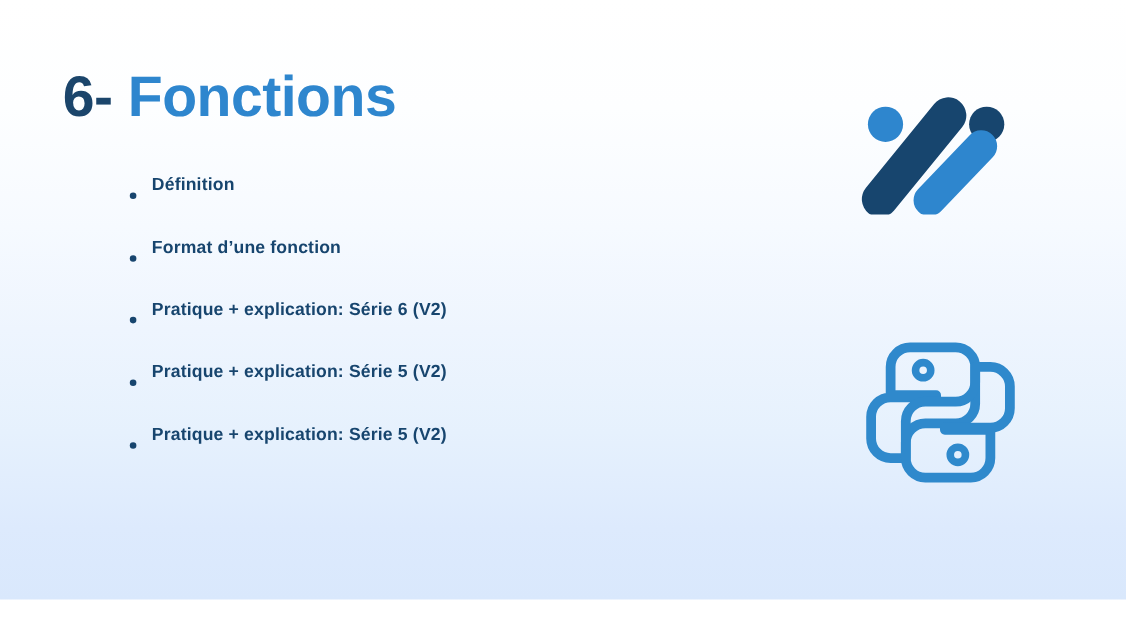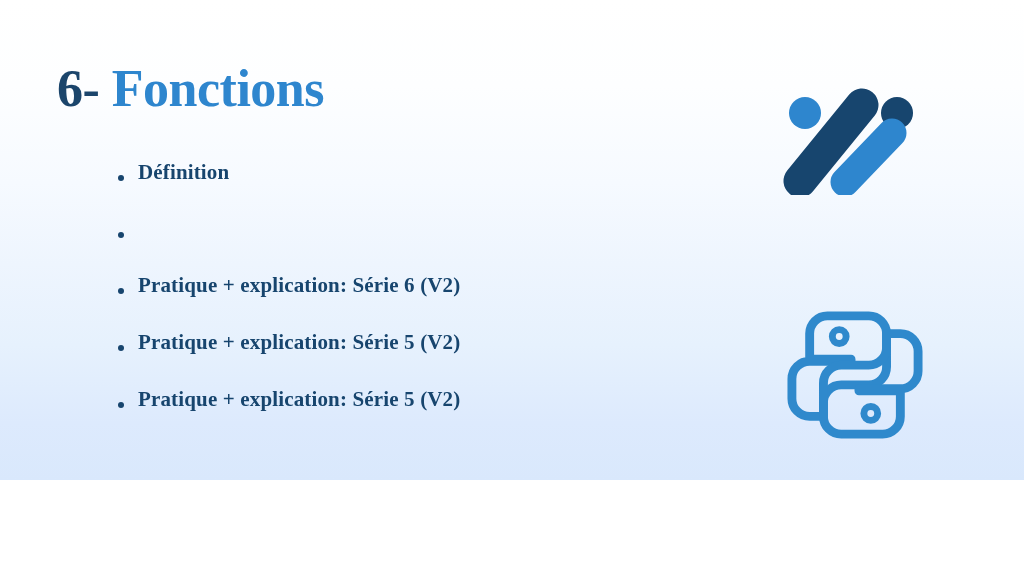--- a/index.html
+++ b/index.html
@@ -11,32 +11,31 @@
     width: 1024px;
     height: 576px;
     overflow: hidden;
     font-family: "Liberation Sans", sans-serif;
     background: #ffffff;
   }
 
   .slide {
     position: relative;
     width: 1024px;
-    height: 480px;
+    height: 545px;
     box-sizing: border-box;
     background: linear-gradient(180deg,
         #ffffff 0%,
         #fdfeff 18%,
         #f6faff 38%,
         #eef5fe 55%,
         #e6f1fd 72%,
         #ddeafd 88%,
         #d9e8fc 100%);
     overflow: hidden;
-    font-family: Liberation Serif, serif;
   }
 
   
   .title {
     position: absolute;
     left: 57px;
     top: 24px;
     font-size: 52px;
     font-weight: bold;
     letter-spacing: -0.5px;
@@ -60,21 +59,21 @@
     padding: 0;
     list-style: none;
   }
   .bullet-item {
     position: relative;
     display: flex;
     align-items: baseline;
     height: 56.7px;
     padding-left: 26px;
     color: #17456e;
-    font-size: 21px;
+    font-size: 16px;
     font-weight: bold;
     letter-spacing: 0.15px;
     white-space: nowrap;
   }
   .bullet-dot {
     position: absolute;
     left: 6px;
     top: 15px;
     width: 6px;
     height: 6px;
@@ -110,20 +109,21 @@
     <span class="title-main">Fonctions</span>
   </h1>
 
   <ul class="bullets">
     <li class="bullet-item">
       <span class="bullet-dot"></span>
       <span>Définition</span>
     </li>
     <li class="bullet-item">
       <span class="bullet-dot"></span>
+      <span>Format d’une fonction</span>
     </li>
     <li class="bullet-item">
       <span class="bullet-dot"></span>
       <span>Pratique + explication: Série 6 (V2)</span>
     </li>
     <li class="bullet-item">
       <span class="bullet-dot"></span>
       <span>Pratique + explication: Série 5 (V2)</span>
     </li>
     <li class="bullet-item">

